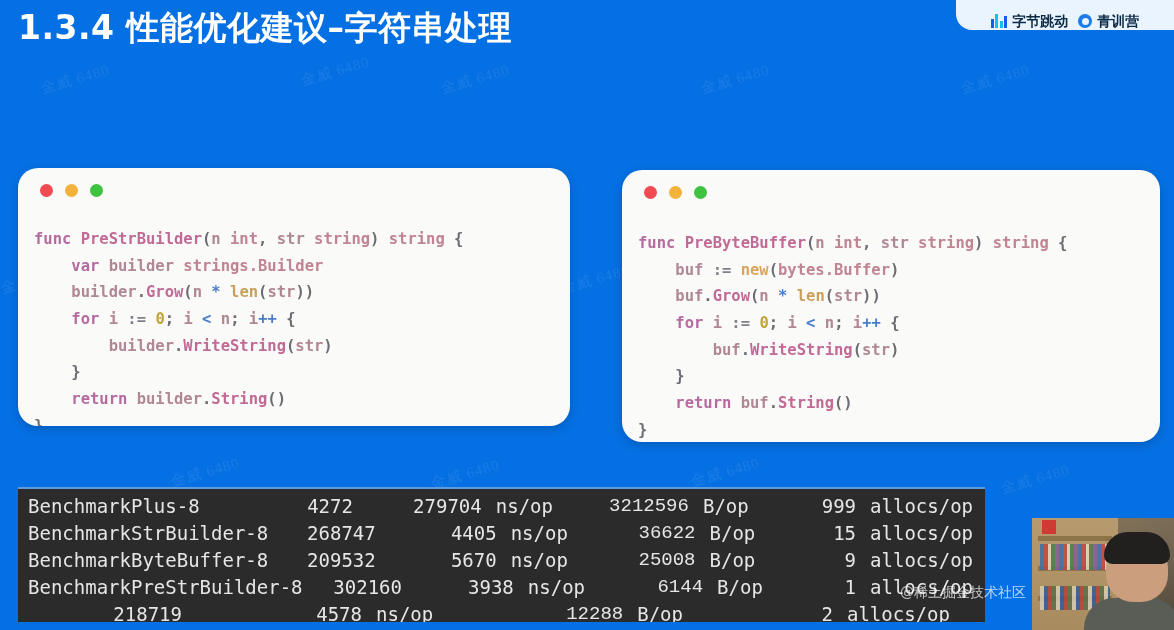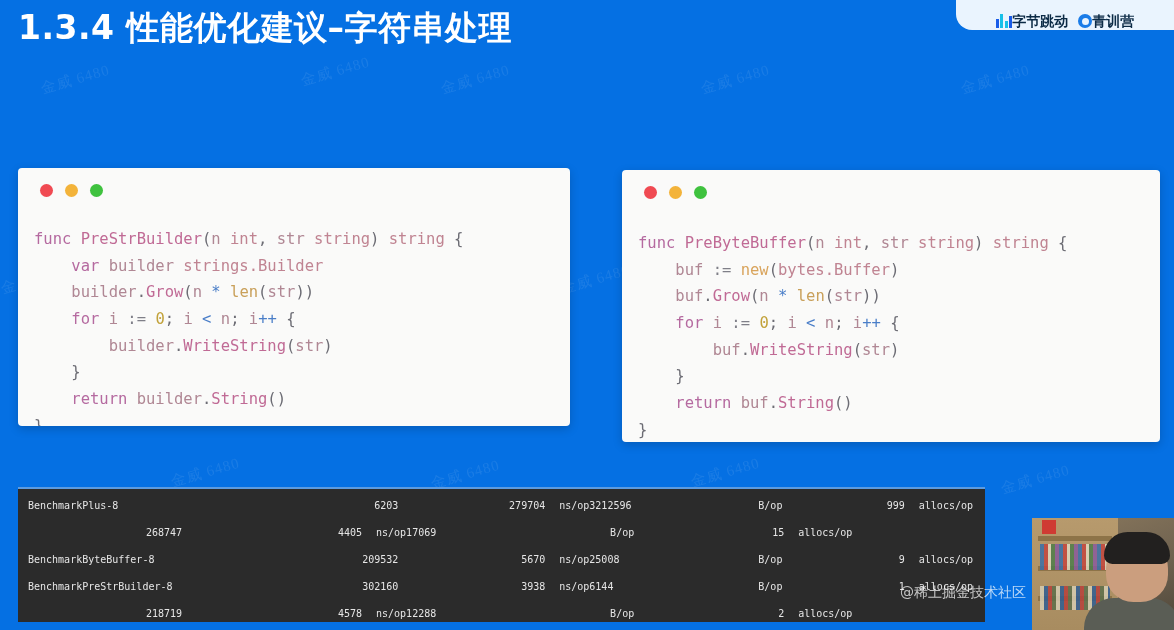--- a/index.html
+++ b/index.html
@@ -47,21 +47,21 @@
     background: #EAF4FE;
     border-radius: 0 0 0 16px;
     display: flex;
     align-items: flex-end;
     justify-content: center;
     gap: 10px;
     padding-bottom: 2px;
     z-index: 40;
     overflow: hidden;
   }
-  .badge-group { display: flex; align-items: center; }
+  .badge-group { display: flex; align-items: center; gap: 5px; }
   .badge-text {
     font-size: 14px;
     font-weight: bold;
     color: #0b2a45;
     font-family: "DejaVu Sans", sans-serif;
     line-height: 1;
   }
   .logo-bars { display: flex; align-items: flex-end; gap: 1.5px; height: 14px; }
   .logo-bars i { display: block; width: 3px; background: #1aa7e8; }
   .logo-bars i:nth-child(1){ height: 9px;  background:#1a5ce8; }
@@ -101,24 +101,25 @@
     color: #FFFFFF;
     white-space: nowrap;
     z-index: 10;
     font-family: "DejaVu Sans", sans-serif;
   }
 
   
   .code-card {
     position: absolute;
     background: #FAFAF9;
-    border-radius: 4px;
+    border-radius: 20px;
     box-shadow: 0 3px 10px rgba(0,0,0,0.18);
     z-index: 10;
     overflow: hidden;
+    font-weight: bold;
   }
   #card-left  { left: 18px;  top: 168px; width: 552px; height: 258px; }
   #card-right { left: 622px; top: 170px; width: 538px; height: 272px; }
 
   .dots { position: absolute; left: 22px; top: 16px; display: flex; gap: 12px; }
   .dot { width: 13px; height: 13px; border-radius: 50%; }
   .dot.red    { background: #F04A52; }
   .dot.yellow { background: #F3B33A; }
   .dot.green  { background: #3FC23F; }
 
@@ -151,34 +152,34 @@
     position: absolute;
     left: 18px;
     top: 487px;
     width: 967px;
     height: 135px;
     background: #2B2B2B;
     border-top: 2px solid #5C9BE0;
     z-index: 10;
     padding: 3px 12px 0 4px;
     font-family: "DejaVu Sans Mono", monospace;
-    font-size: 10px;
+    font-size: 19px;
     color: #E6E6E6;
     overflow: hidden;
   }
   .bench-row {
     display: flex;
     align-items: center;
     height: 27px;
     white-space: nowrap;
   }
   .c-name  { width: 300px; padding-left: 6px; }
   .c-iters { width: 160px; text-align: right; }
   .c-ns    { width: 180px; text-align: right; }
-  .c-bytes { width: 190px; text-align: left; }
+  .c-bytes { width: 190px; text-align: right; font-family: Liberation Mono, monospace; }
   .c-alloc { width: 150px; text-align: right; }
   .unit { padding-left: 14px; }
 
   
   #webcam {
     position: absolute;
     right: 0;
     bottom: 0;
     width: 142px;
     height: 112px;
@@ -321,33 +322,34 @@
     <span class="t-kw">for</span> <span class="t-var">i</span> <span class="t-op">:=</span> <span class="t-num">0</span><span class="t-pun">;</span> <span class="t-var">i</span> <span class="t-blue">&lt;</span> <span class="t-var">n</span><span class="t-pun">;</span> <span class="t-var">i</span><span class="t-blue">++</span> <span class="t-pun">{</span>
         <span class="t-var">buf</span><span class="t-pun">.</span><span class="t-fn">WriteString</span><span class="t-pun">(</span><span class="t-var">str</span><span class="t-pun">)</span>
     <span class="t-pun">}</span>
     <span class="t-kw">return</span> <span class="t-var">buf</span><span class="t-pun">.</span><span class="t-fn">String</span><span class="t-pun">()</span>
 <span class="t-pun">}</span></pre>
   </div>
 
   <div id="terminal">
     <div class="bench-row">
       <span class="c-name">BenchmarkPlus-8</span>
-      <span class="c-iters">6203</span>
+      <span class="c-iters">4272</span>
       <span class="c-ns">279704</span>
       <span class="unit">ns/op</span>
       <span class="c-bytes">3212596</span>
       <span class="unit">B/op</span>
       <span class="c-alloc">999</span>
       <span class="unit">allocs/op</span>
     </div>
     <div class="bench-row">
+      <span class="c-name">BenchmarkStrBuilder-8</span>
       <span class="c-iters">268747</span>
       <span class="c-ns">4405</span>
       <span class="unit">ns/op</span>
-      <span class="c-bytes">17069</span>
+      <span class="c-bytes">36622</span>
       <span class="unit">B/op</span>
       <span class="c-alloc">15</span>
       <span class="unit">allocs/op</span>
     </div>
     <div class="bench-row">
       <span class="c-name">BenchmarkByteBuffer-8</span>
       <span class="c-iters">209532</span>
       <span class="c-ns">5670</span>
       <span class="unit">ns/op</span>
       <span class="c-bytes">25008</span>

